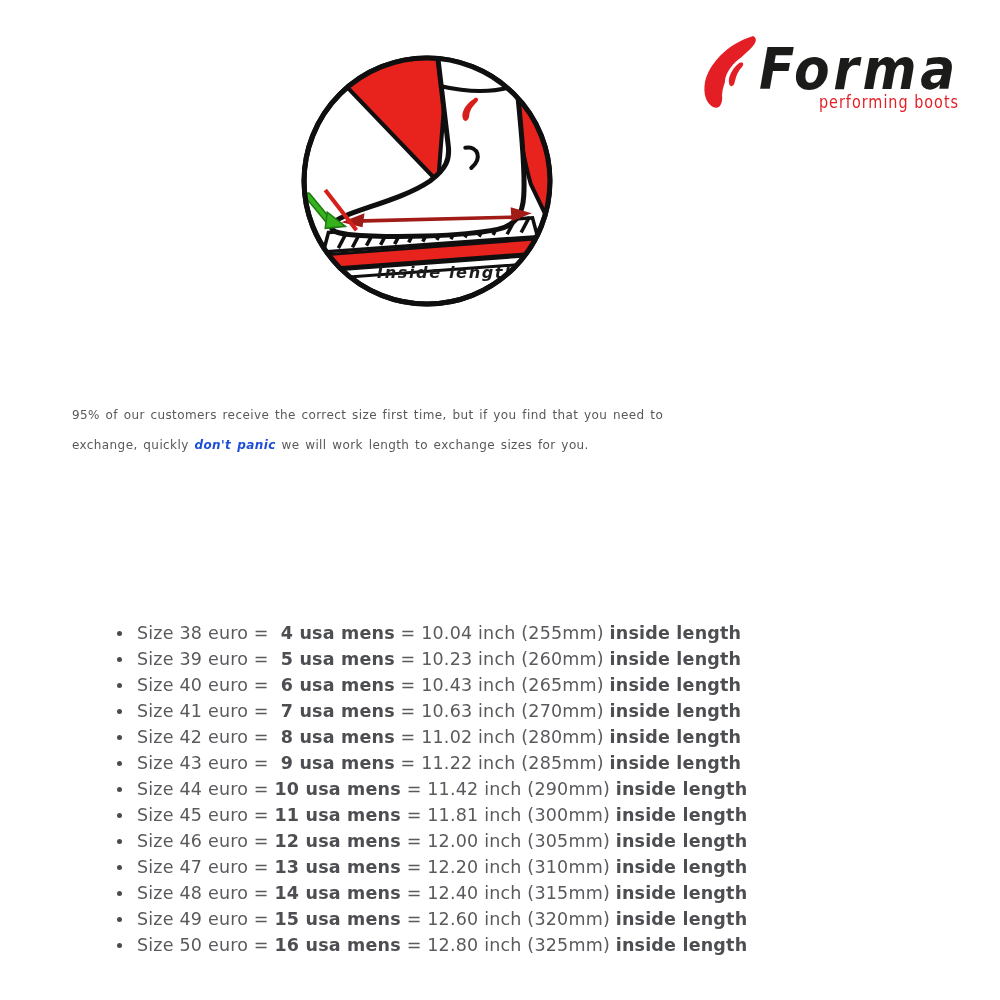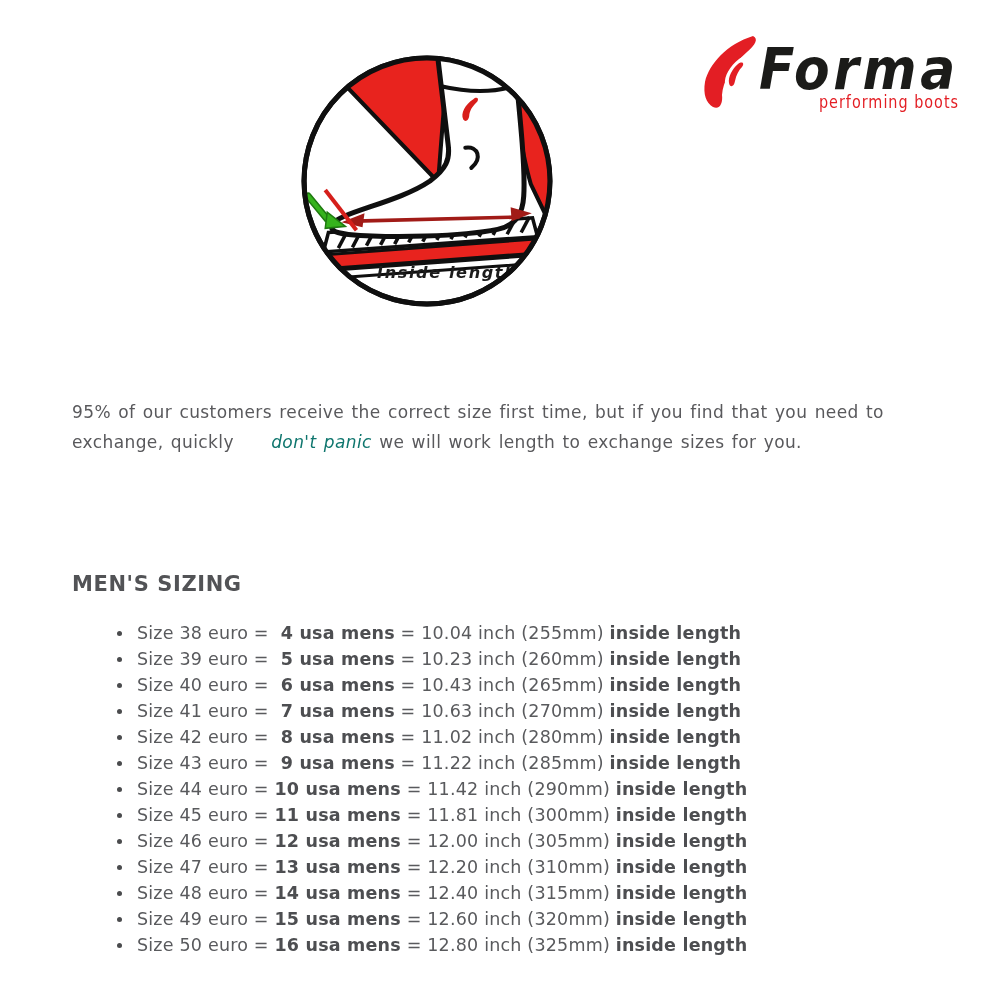--- a/index.html
+++ b/index.html
@@ -11,25 +11,25 @@
   .page{position:absolute;inset:0;background:#fff;}
 
   
   .diagram{position:absolute;left:296px;top:48px;width:264px;height:270px;}
 
   
   .logo{position:absolute;left:693px;top:26px;width:276px;height:88px;}
 
   
   .intro{
-    position:absolute;left:72px;top:380px;width:910px;
-    font-size:17px;line-height:30px;letter-spacing:.4px;word-spacing:1.5px;
+    position:absolute;left:72px;top:388px;width:910px;
+    font-size:12px;line-height:30px;letter-spacing:.4px;word-spacing:1.5px;
     color:#59595c;
   }
-  .intro .em{font-weight:normal;font-style:italic;color:#0f766e;margin-left:30px;}
+  .intro .em{font-weight:bold;font-style:italic;color:#1d4ed8;}
 
   
   .sizing-heading{
     position:absolute;left:72px;top:555px;
     font-size:21px;font-weight:bold;letter-spacing:.6px;color:#525356;
   }
   .size-list{
     position:absolute;left:96px;top:602px;margin:18px;padding:0;list-style:none;
     font-size:17.5px;letter-spacing:.2px;color:#595a5d;white-space:pre-wrap;
   }
@@ -122,17 +122,16 @@
     </g>
     <text x="66" y="63" font-size="57" font-weight="bold" font-style="italic" fill="#1b1b19" letter-spacing="4" textLength="200" lengthAdjust="spacingAndGlyphs">Forma</text>
     <text x="266" y="82" text-anchor="end" font-size="17.5" fill="#e31e24" letter-spacing="1.2" textLength="140" lengthAdjust="spacingAndGlyphs">performing boots</text>
   </svg>
 
   <p class="intro">
     <span>95% of our customers receive the correct size first time, but if you find that you need to</span><br>
     <span>exchange, quickly </span><span class="em">don't panic</span><span> we will work length to exchange sizes for you.</span>
   </p>
 
-  <h2 class="sizing-heading">MEN'S SIZING</h2>
 
   <ul class="size-list"><li><span>Size 38 euro = </span><span class="b"> 4 usa mens</span><span> = 10.04 inch (255mm) </span><span class="b">inside length</span></li><li><span>Size 39 euro = </span><span class="b"> 5 usa mens</span><span> = 10.23 inch (260mm) </span><span class="b">inside length</span></li><li><span>Size 40 euro = </span><span class="b"> 6 usa mens</span><span> = 10.43 inch (265mm) </span><span class="b">inside length</span></li><li><span>Size 41 euro = </span><span class="b"> 7 usa mens</span><span> = 10.63 inch (270mm) </span><span class="b">inside length</span></li><li><span>Size 42 euro = </span><span class="b"> 8 usa mens</span><span> = 11.02 inch (280mm) </span><span class="b">inside length</span></li><li><span>Size 43 euro = </span><span class="b"> 9 usa mens</span><span> = 11.22 inch (285mm) </span><span class="b">inside length</span></li><li><span>Size 44 euro = </span><span class="b">10 usa mens</span><span> = 11.42 inch (290mm) </span><span class="b">inside length</span></li><li><span>Size 45 euro = </span><span class="b">11 usa mens</span><span> = 11.81 inch (300mm) </span><span class="b">inside length</span></li><li><span>Size 46 euro = </span><span class="b">12 usa mens</span><span> = 12.00 inch (305mm) </span><span class="b">inside length</span></li><li><span>Size 47 euro = </span><span class="b">13 usa mens</span><span> = 12.20 inch (310mm) </span><span class="b">inside length</span></li><li><span>Size 48 euro = </span><span class="b">14 usa mens</span><span> = 12.40 inch (315mm) </span><span class="b">inside length</span></li><li><span>Size 49 euro = </span><span class="b">15 usa mens</span><span> = 12.60 inch (320mm) </span><span class="b">inside length</span></li><li><span>Size 50 euro = </span><span class="b">16 usa mens</span><span> = 12.80 inch (325mm) </span><span class="b">inside length</span></li></ul>
 
 </div>
 
 </body></html>

